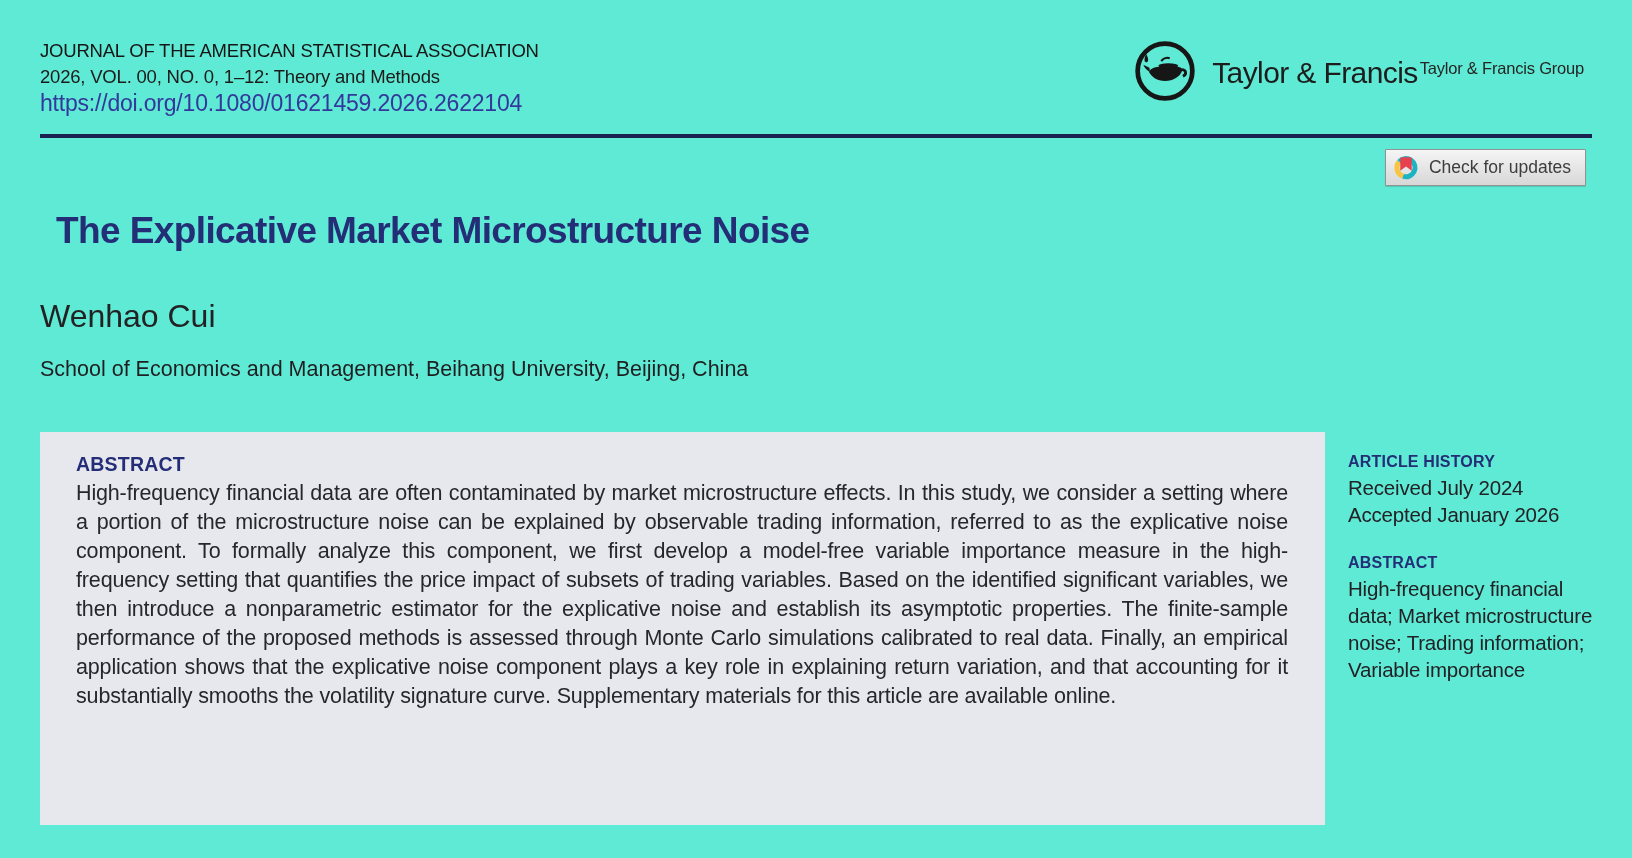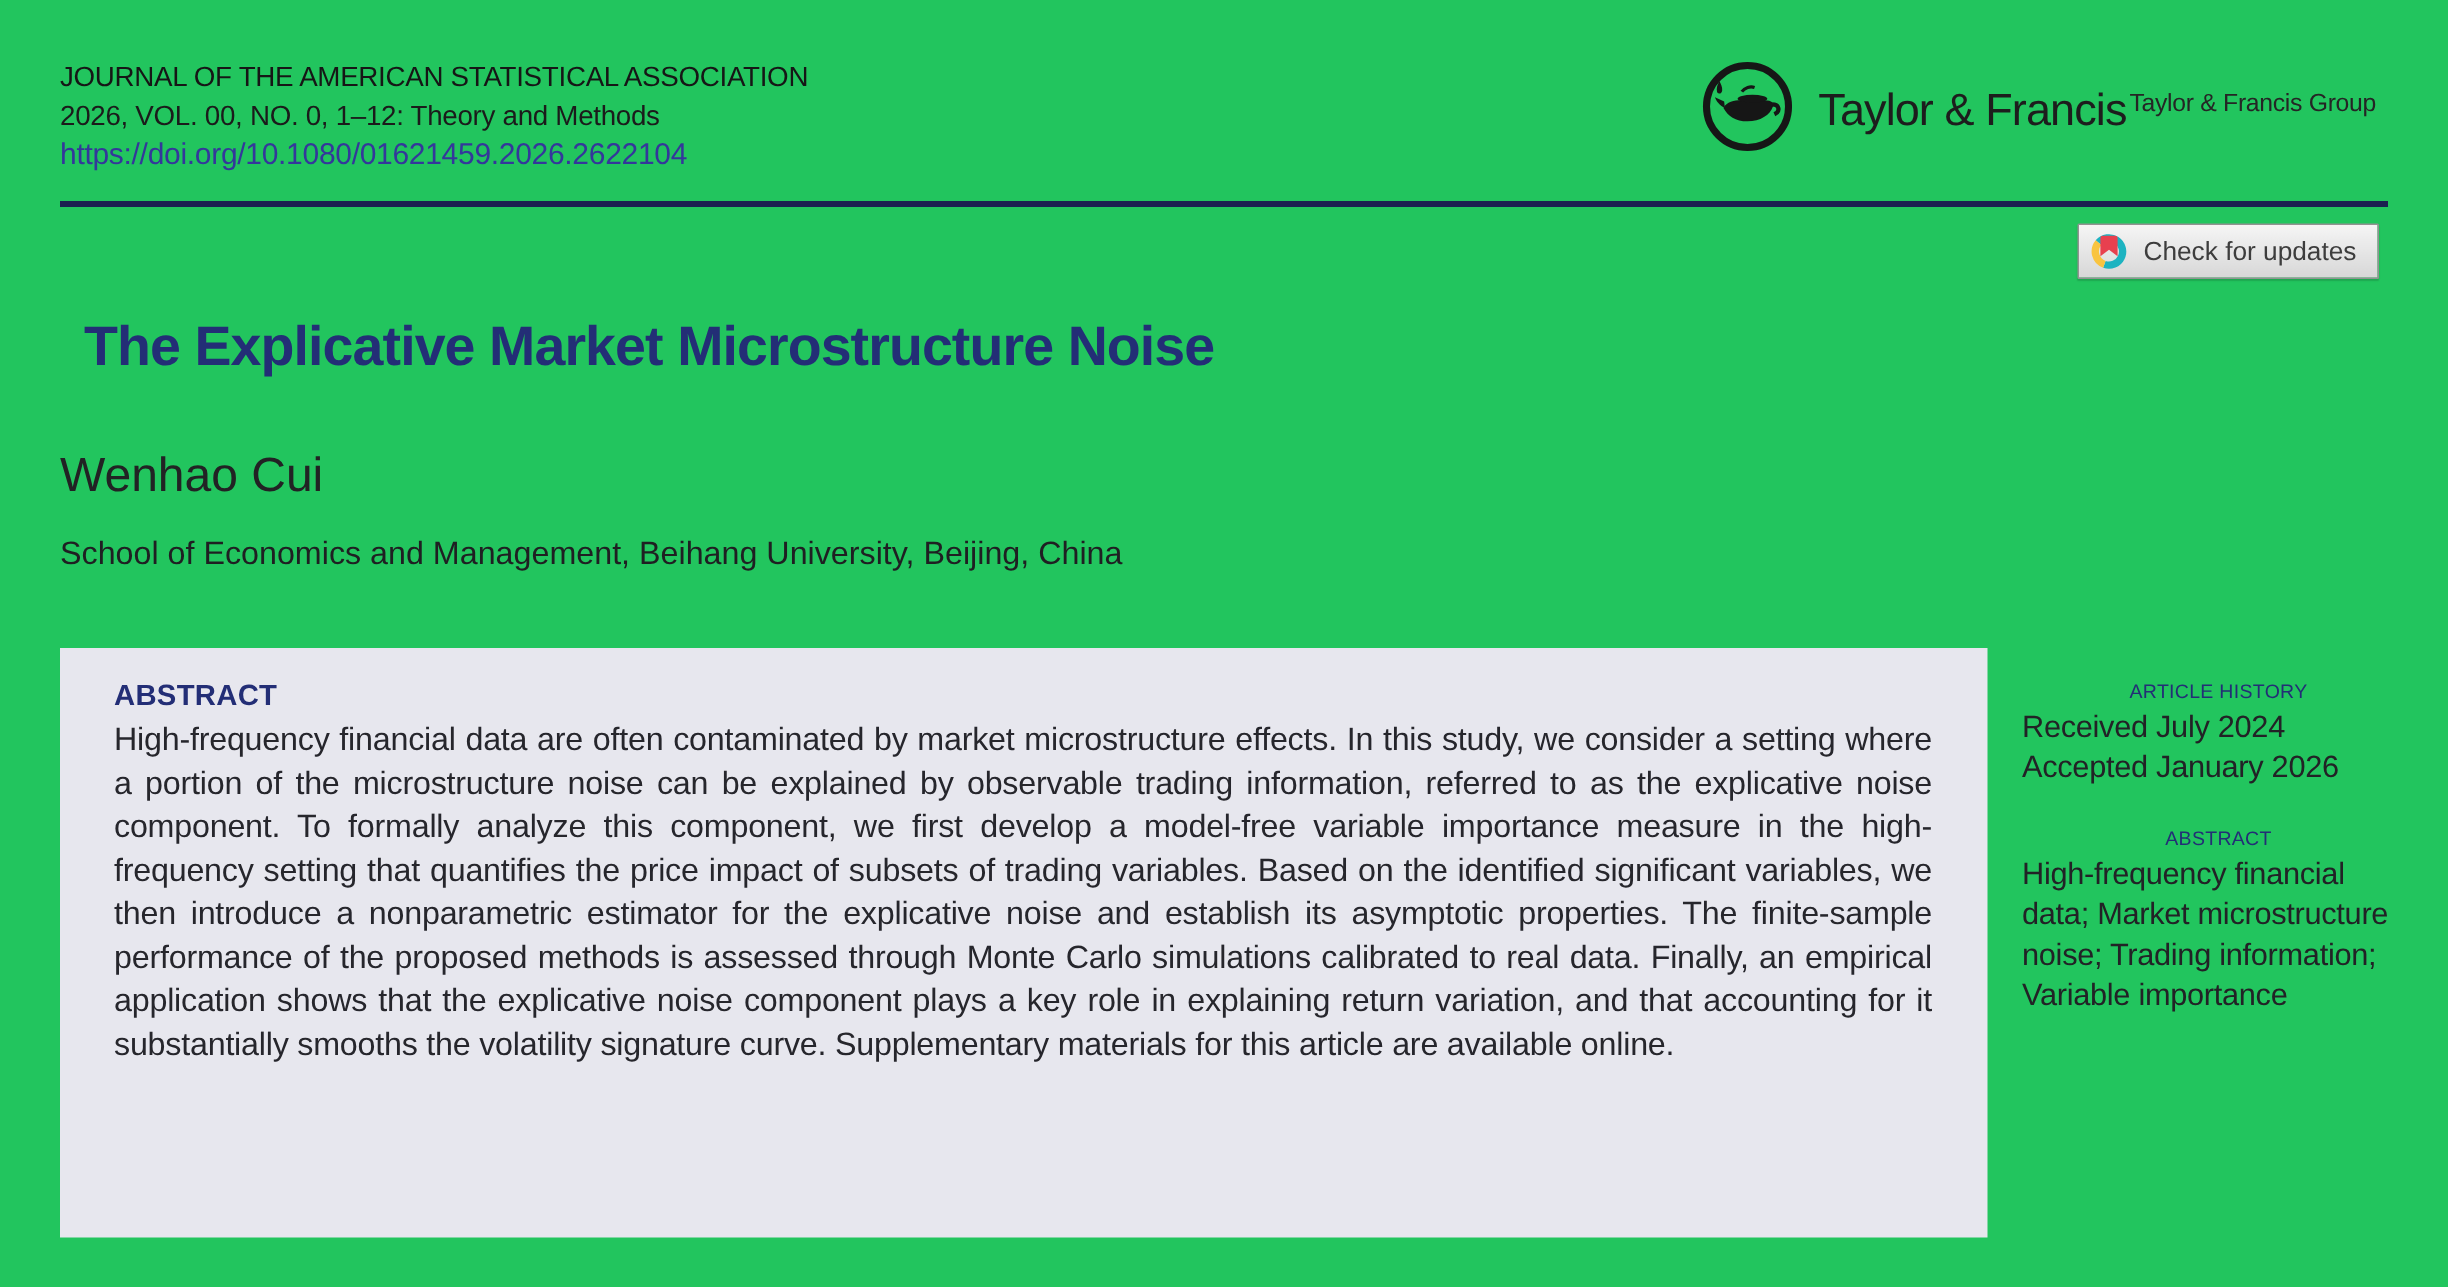--- a/index.html
+++ b/index.html
@@ -3,21 +3,21 @@
 <meta charset="utf-8">
 <style>
   * { margin: 0; padding: 0; box-sizing: border-box; }
   html, body { background: #ffffff; }
   body { font-family: "Liberation Sans", sans-serif; color: #1c1c1f; }
 
   .page {
     position: relative;
     width: 1632px;
     height: 858px;
-    background: #22c55e;
+    background: #5eead4;
     overflow: hidden;
   }
 
   
   .header-left {
     position: absolute;
     left: 40px;
     top: 38px;
     line-height: 26px;
     letter-spacing: -0.2px;
@@ -25,21 +25,21 @@
   .journal-name {
     font-size: 18.5px;
     color: #161616;
     font-weight: 500;
   }
   .issue-line {
     font-size: 18.5px;
     color: #1b1b1b;
   }
   .doi-link {
-    font-size: 20px;
+    font-size: 23px;
     color: #34379b;
     text-decoration: none;
     cursor: pointer;
     text-align: right;
   }
 
   .publisher {
     position: absolute;
     right: 48px;
     top: 38px;
@@ -143,26 +143,25 @@
     letter-spacing: -0.15px;
   }
 
   .side-col {
     position: absolute;
     left: 1348px;
     top: 432px;
     width: 262px;
   }
   .side-heading {
-    font-size: 13px;
-    font-weight: normal;
+    font-size: 16px;
+    font-weight: bold;
     color: #232e76;
     letter-spacing: 0.2px;
     margin-bottom: 3px;
-    text-align: center;
   }
   .side-heading.history { margin-top: 21px; }
   .side-heading.keywords { margin-top: 26px; }
   .side-text {
     font-size: 20.5px;
     line-height: 27px;
     color: #222226;
     letter-spacing: -0.2px;
   }
 </style>

